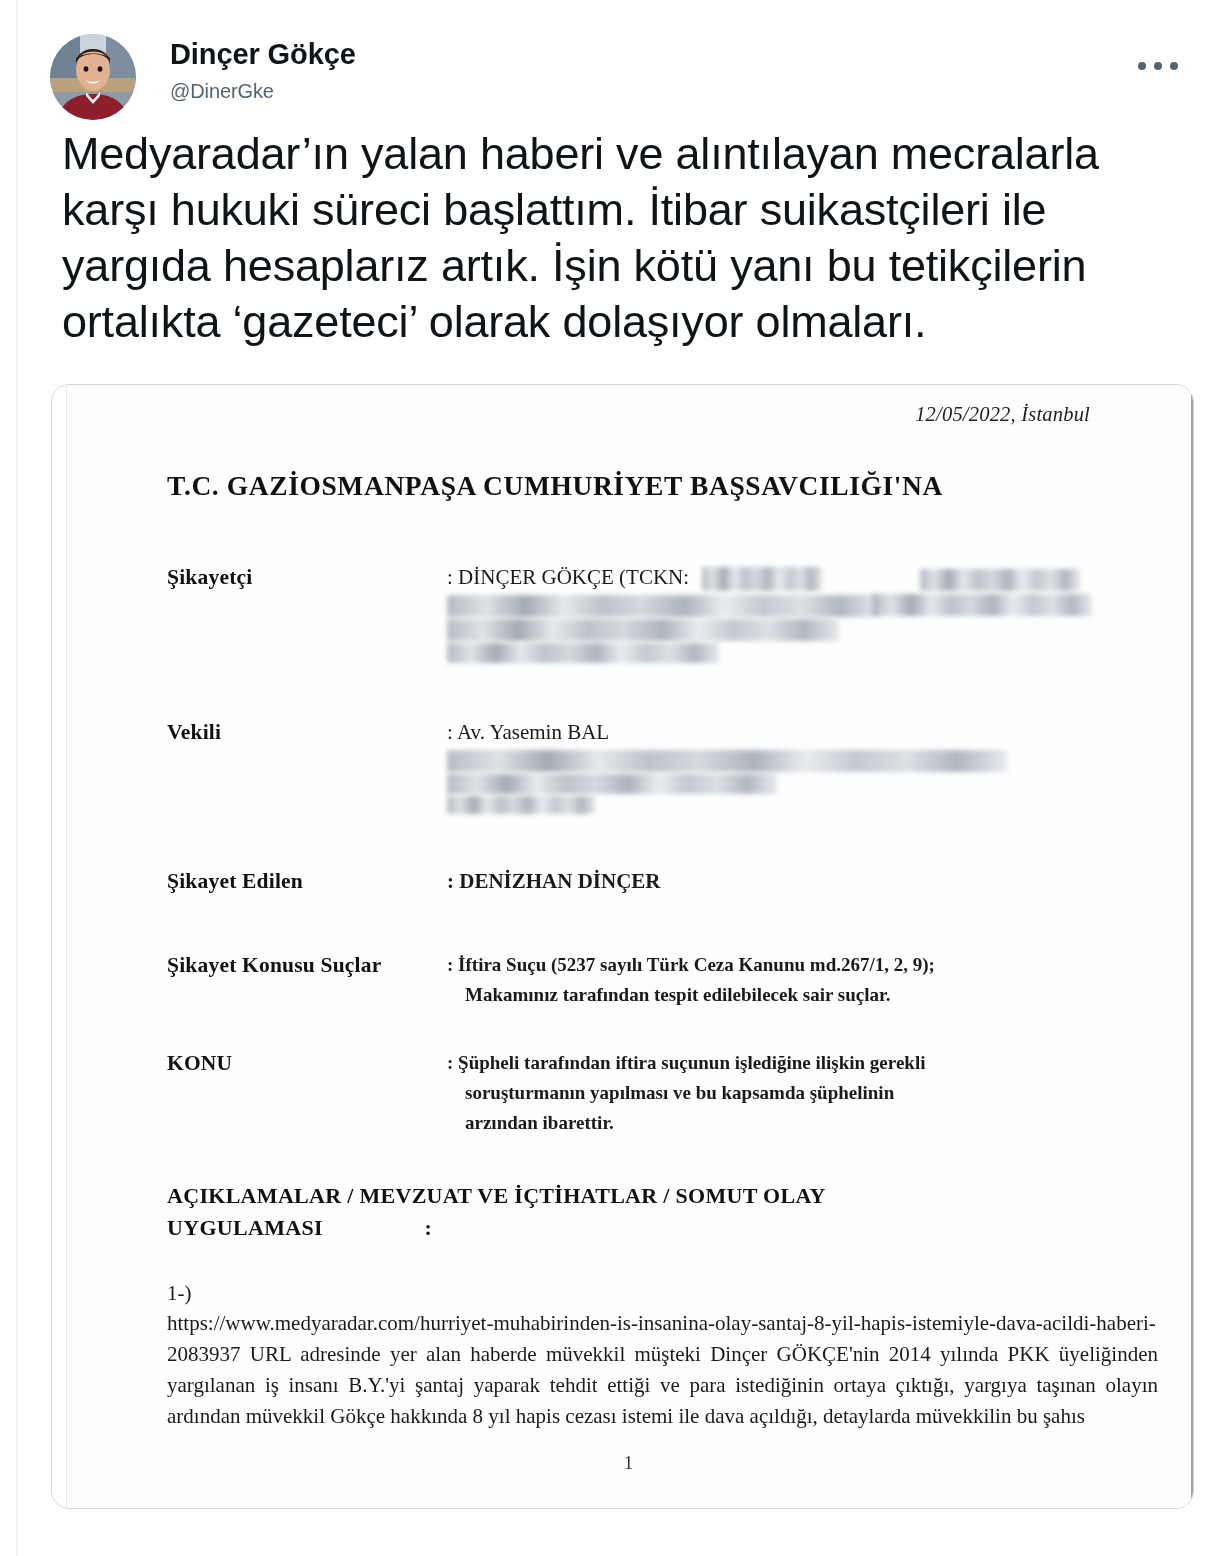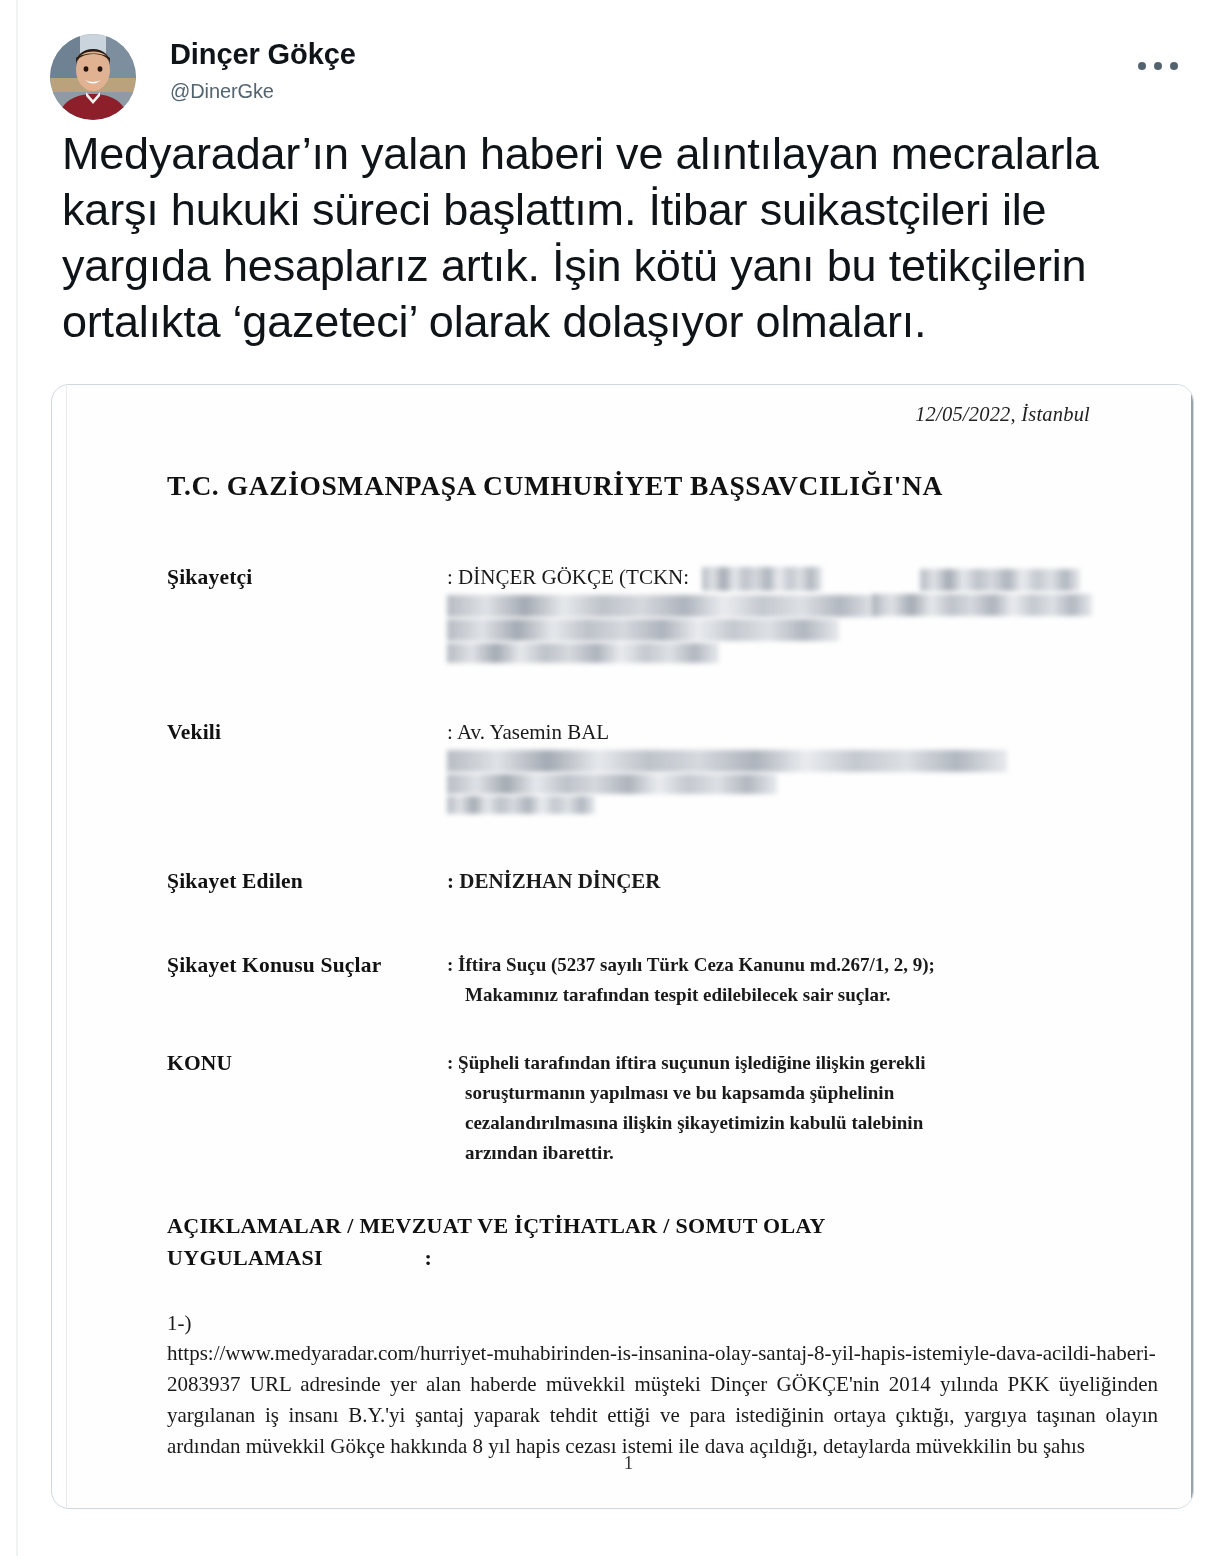--- a/index.html
+++ b/index.html
@@ -342,21 +342,20 @@
               <div class="clause clause-sub">Makamınız tarafından tespit edilebilecek sair suçlar.</div>
             </div>
           </div>
 
 
           <div class="field-row" style="margin-top:38px;">
             <div class="field-label">KONU</div>
             <div class="field-value">
               <div class="clause">: Şüpheli tarafından iftira suçunun işlediğine ilişkin gerekli</div>
               <div class="clause clause-sub">soruşturmanın yapılması ve bu kapsamda şüphelinin</div>
-              <div class="clause clause-sub">cezalandırılmasına ilişkin şikayetimizin kabulü talebinin</div>
               <div class="clause clause-sub">arzından ibarettir.</div>
             </div>
           </div>
         </div>
 
         <div class="section-head">
           <div>AÇIKLAMALAR / MEVZUAT VE İÇTİHATLAR / SOMUT OLAY</div>
           <div>
             <span>UYGULAMASI</span>
             <span class="colon">:</span>

